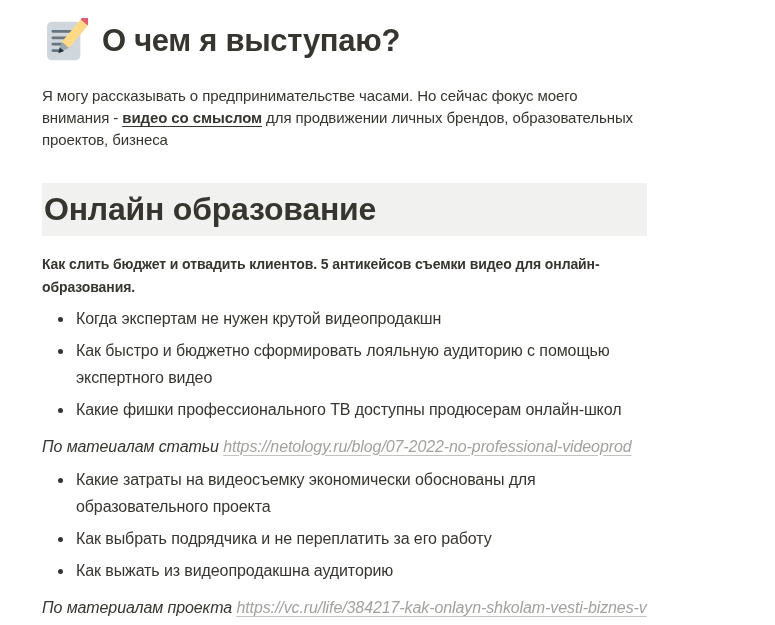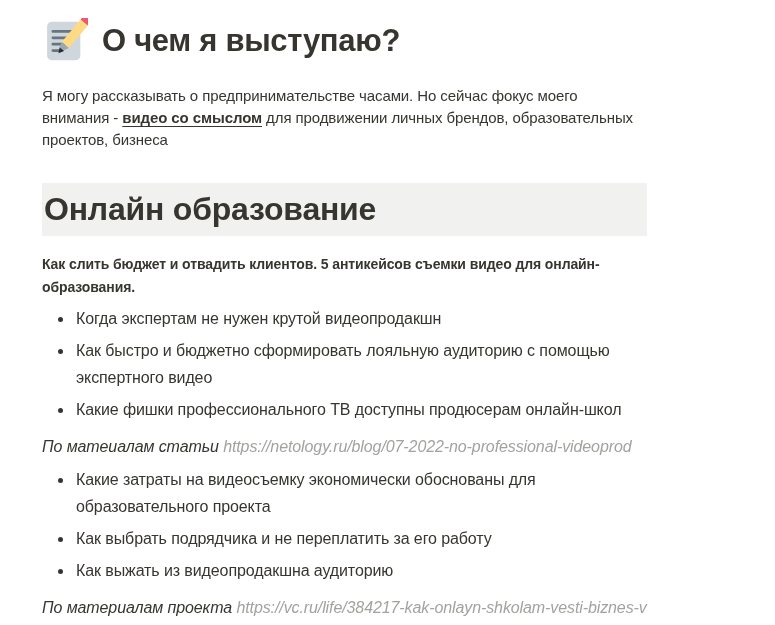--- a/index.html
+++ b/index.html
@@ -75,20 +75,21 @@
   }
   p.source-line {
     margin: 11px 0 0 0;
     font-size: 16px;
     font-style: italic;
     line-height: 1.55;
     max-width: 700px;
   }
   a.source-link {
     color: #a3a29e;
+    text-decoration: underline;
     text-decoration-color: #c4c3c0;
     text-underline-offset: 3px;
     cursor: pointer;
     word-break: break-all;
   }
 </style>
 </head>
 <body>
 
 <div class="page">

